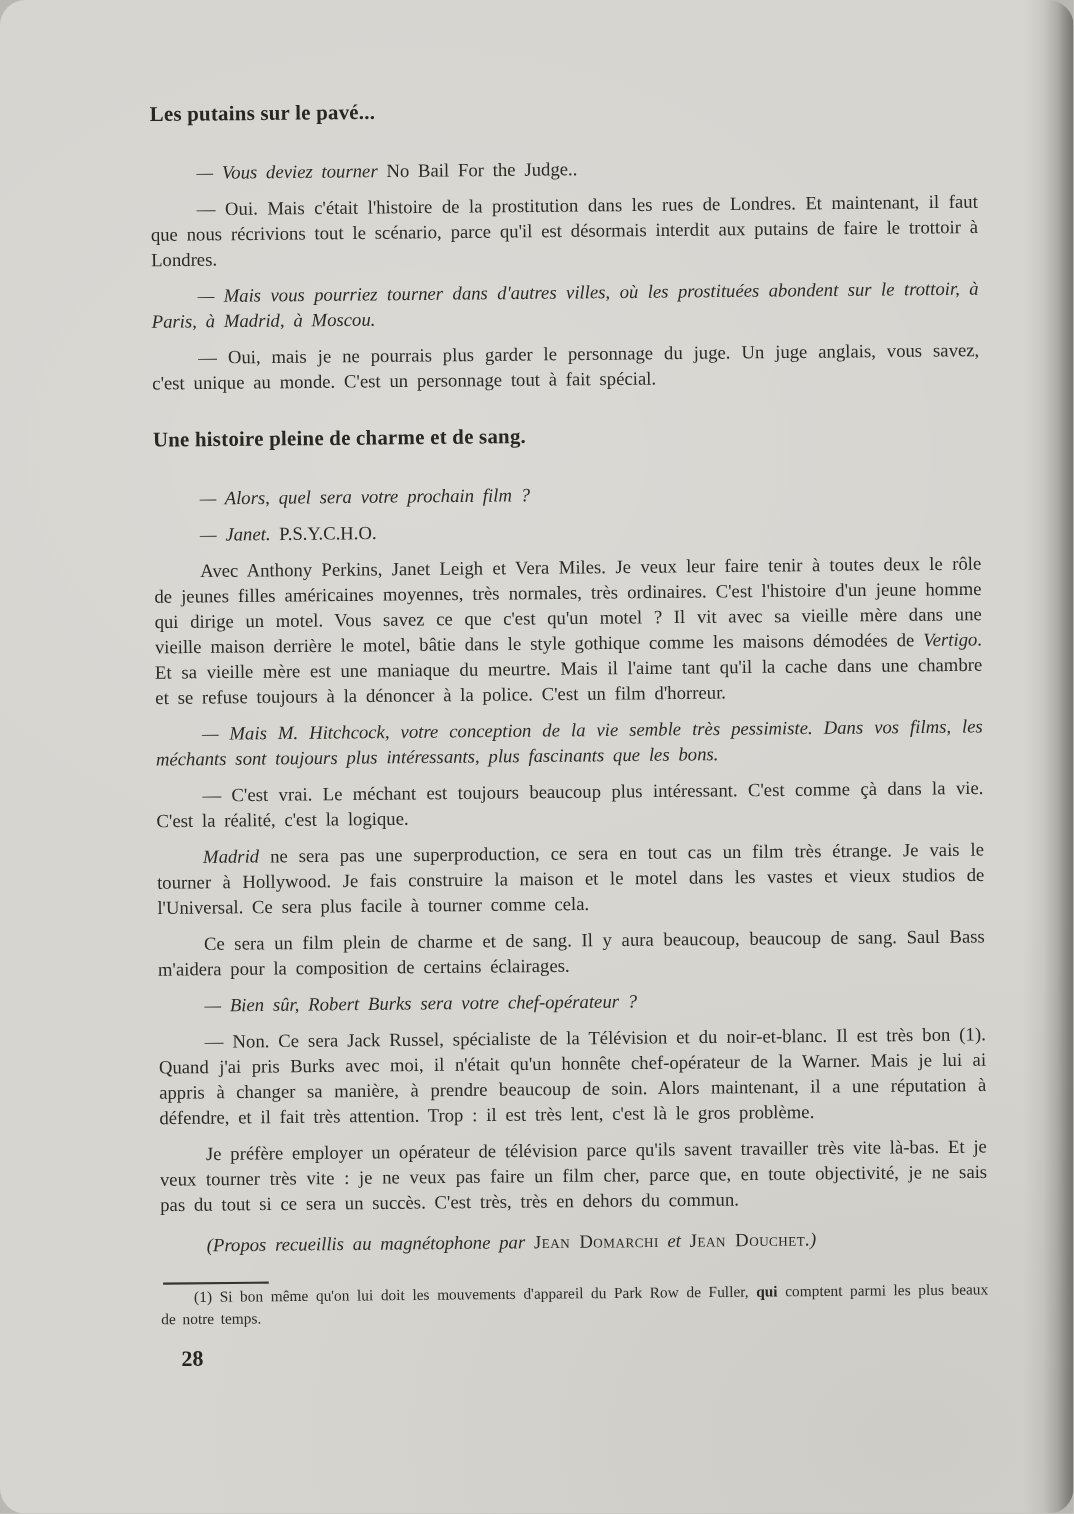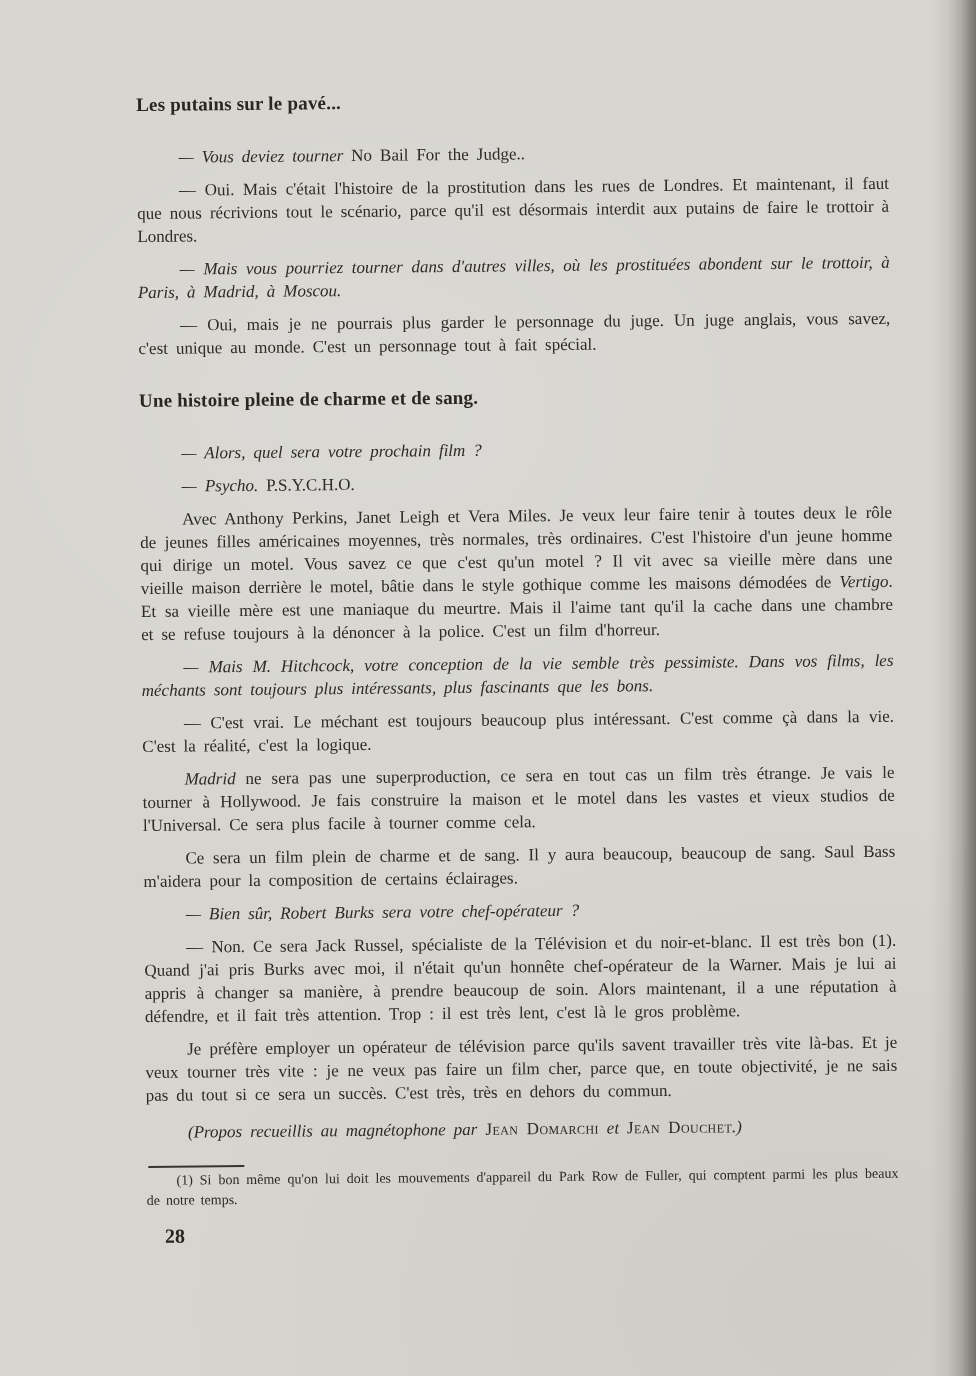--- a/index.html
+++ b/index.html
@@ -7,20 +7,21 @@
     width: 976px; height: 1376px;
     background: #b9b8b3;
     font-family: "Liberation Serif", "DejaVu Serif", serif;
   }
   .page {
     position: relative;
     width: 976px; height: 1376px;
     background: #d6d5d0;
     overflow: hidden;
     color: #2d2a24;
+    border-radius: 23px;
   }
   .paper-tone {
     position: absolute; inset: 0;
     background:
       radial-gradient(ellipse 900px 700px at 38% 30%, rgba(255,255,255,0.10), rgba(0,0,0,0.0) 60%),
       radial-gradient(ellipse 1200px 900px at 85% 95%, rgba(60,58,52,0.06), rgba(0,0,0,0) 55%);
     pointer-events: none;
   }
   .scan-shadow-right {
     position: absolute; top: 0; right: 0; bottom: 0; width: 46px;
@@ -47,21 +48,21 @@
   .section-heading.second { margin-top: 30px; margin-bottom: 30px; }
   .para {
     margin: 0 0 10px 0;
     font-size: 17px; line-height: 23px;
     text-align: justify;
     text-indent: 42px;
     word-spacing: 0.22em;
   }
   .it { font-style: italic; }
   .ro { font-style: normal; }
-  .b  { font-weight: normal; }
+  .b  { font-weight: bold; }
   .sc { font-style: normal; font-variant: small-caps; letter-spacing: 0.4px; }
   .byline { margin-top: 14px; }
   .footnote-block { margin-top: 22px; }
   .footnote-rule {
     width: 96px; height: 0;
     border-top: 2px solid #38342d;
     margin: 0 0 3px 2px;
   }
   .footnote {
     font-size: 14px; line-height: 20px;
@@ -91,21 +92,21 @@
     <p class="para"><span class="ro">— Oui. Mais c'était l'histoire de la prostitution dans les rues de Londres. Et maintenant, il faut que nous récrivions tout le scénario, parce qu'il est désormais interdit aux putains de faire le trottoir à Londres.</span></p>
 
     <p class="para"><span class="it">— Mais vous pourriez tourner dans d'autres villes, où les prostituées abondent sur le trottoir, à Paris, à Madrid, à Moscou.</span></p>
 
     <p class="para"><span class="ro">— Oui, mais je ne pourrais plus garder le personnage du juge. Un juge anglais, vous savez, c'est unique au monde. C'est un personnage tout à fait spécial.</span></p>
 
     <h2 class="section-heading second">Une histoire pleine de charme et de sang.</h2>
 
     <p class="para"><span class="it">— Alors, quel sera votre prochain film ?</span></p>
 
-    <p class="para"><span class="it">— Psycho.</span><span class="ro"> P.S.Y.C.H.O.</span></p>
+    <p class="para"><span class="it">— Janet.</span><span class="ro"> P.S.Y.C.H.O.</span></p>
 
     <p class="para"><span class="ro">Avec Anthony Perkins, Janet Leigh et Vera Miles. Je veux leur faire tenir à toutes deux le rôle de jeunes filles américaines moyennes, très normales, très ordinaires. C'est l'histoire d'un jeune homme qui dirige un motel. Vous savez ce que c'est qu'un motel ? Il vit avec sa vieille mère dans une vieille maison derrière le motel, bâtie dans le style gothique comme les maisons démodées de </span><span class="it">Vertigo</span><span class="ro">. Et sa vieille mère est une maniaque du meurtre. Mais il l'aime tant qu'il la cache dans une chambre et se refuse toujours à la dénoncer à la police. C'est un film d'horreur.</span></p>
 
     <p class="para"><span class="it">— Mais M. Hitchcock, votre conception de la vie semble très pessimiste. Dans vos films, les méchants sont toujours plus intéressants, plus fascinants que les bons.</span></p>
 
     <p class="para"><span class="ro">— C'est vrai. Le méchant est toujours beaucoup plus intéressant. C'est comme çà dans la vie. C'est la réalité, c'est la logique.</span></p>
 
     <p class="para"><span class="it">Madrid</span><span class="ro"> ne sera pas une superproduction, ce sera en tout cas un film très étrange. Je vais le tourner à Hollywood. Je fais construire la maison et le motel dans les vastes et vieux studios de l'Universal. Ce sera plus facile à tourner comme cela.</span></p>
 
     <p class="para"><span class="ro">Ce sera un film plein de charme et de sang. Il y aura beaucoup, beaucoup de sang. Saul Bass m'aidera pour la composition de certains éclairages.</span></p>

